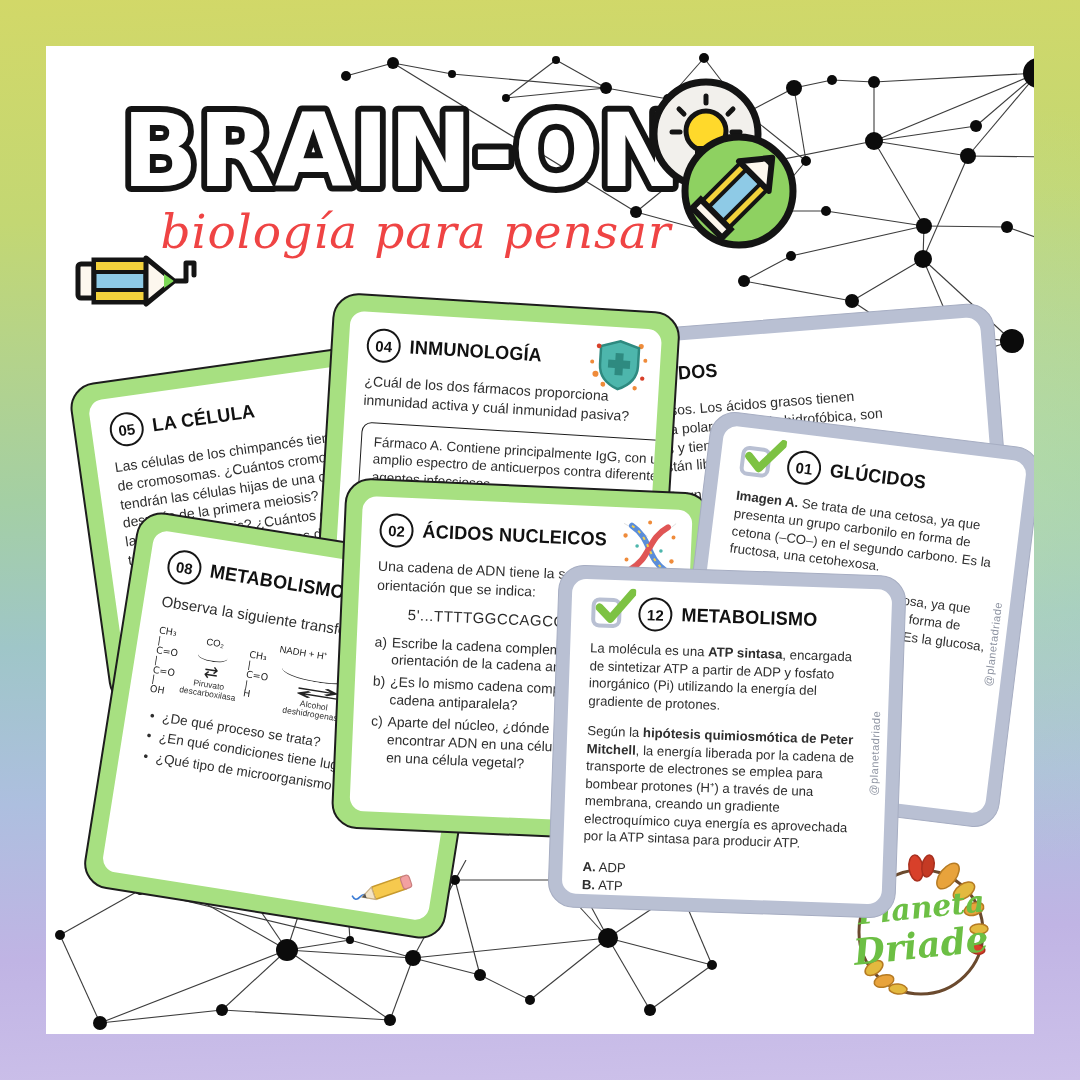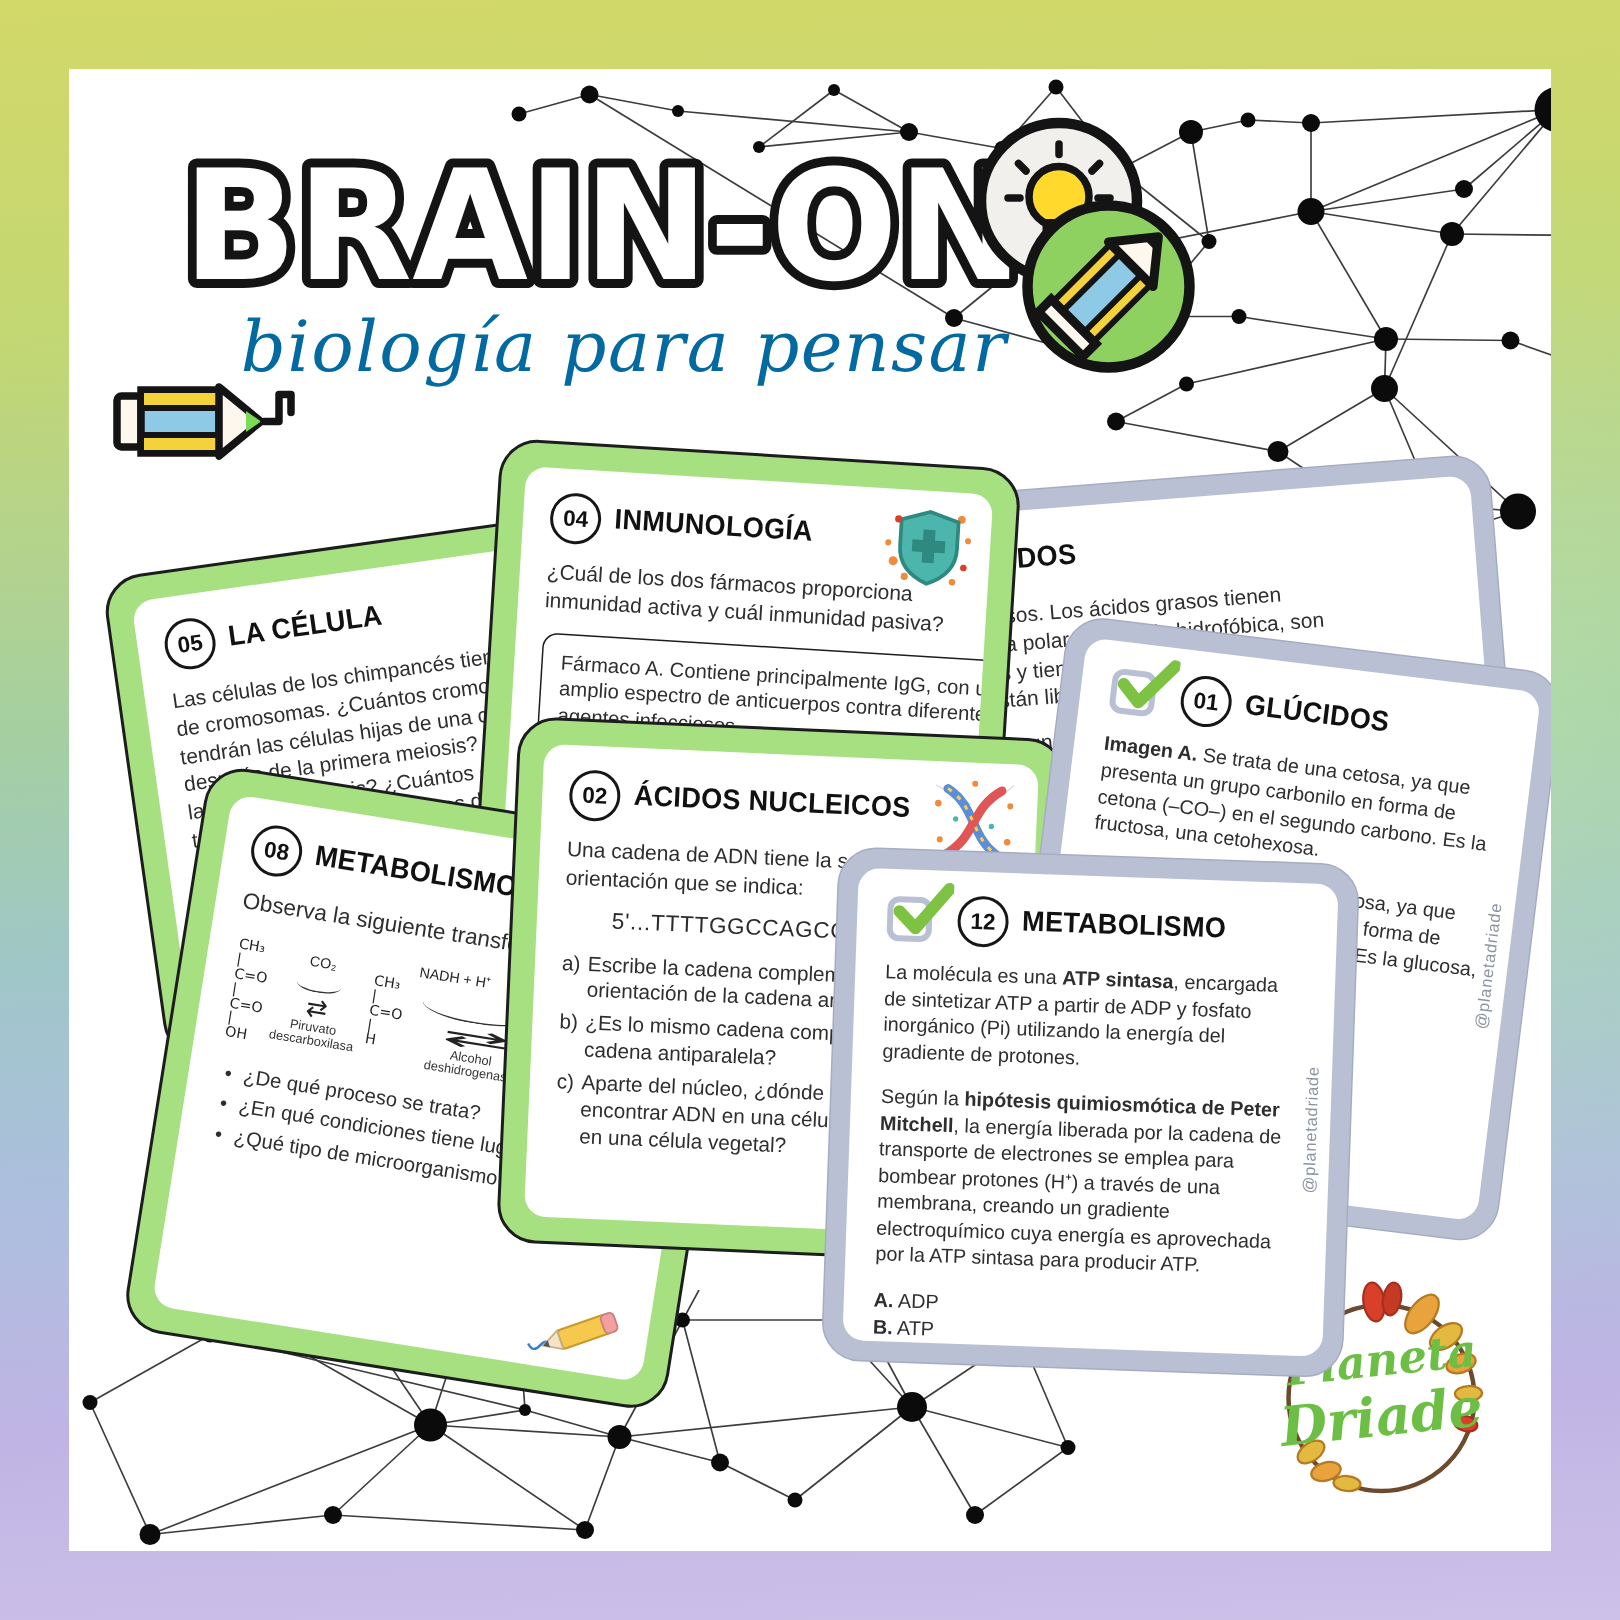--- a/index.html
+++ b/index.html
@@ -11,21 +11,21 @@
       linear-gradient(178deg,#d2d868 0%,#c3d773 20%,#a4cfa4 45%,#9fc6c8 58%,#adbfdf 72%,#c0b4e4 86%,#cdc1ea 100%);
   }
   .canvas{position:absolute;left:46px;top:46px;width:988px;height:988px;background:#ffffff;overflow:hidden;}
   svg{display:block;}
   .net line{stroke:#3c3c3c;stroke-width:1.1;}
   .net circle{fill:#0b0b0b;}
 
   
   .title-wrap{position:absolute;left:68px;top:38px;width:600px;height:130px;}
   .subtitle{position:absolute;left:100px;top:158px;width:540px;text-align:center;
-    font-family:"DejaVu Serif",serif;font-style:italic;font-size:47px;color:#0369a1;letter-spacing:1px;}
+    font-family:"DejaVu Serif",serif;font-style:italic;font-size:47px;color:#ef4444;letter-spacing:1px;}
   .badge{position:absolute;}
 
   
   .card{position:absolute;border-radius:26px;overflow:hidden;}
   .card.green{background:#a7e081;border:2px solid #1d1d1d;padding:16px;}
   .card.gray{background:#b9c0d3;border:1px solid #a6adc2;padding:13px;}
   .card-inner{background:#fff;border-radius:14px;width:100%;height:100%;box-sizing:border-box;
     padding:16px 18px;position:relative;overflow:hidden;color:#2e2e2e;}
   .card-head{display:flex;align-items:center;gap:9px;margin-bottom:10px;}
   .numc{flex:0 0 auto;width:30px;height:30px;border:2.5px solid #161616;border-radius:50%;

